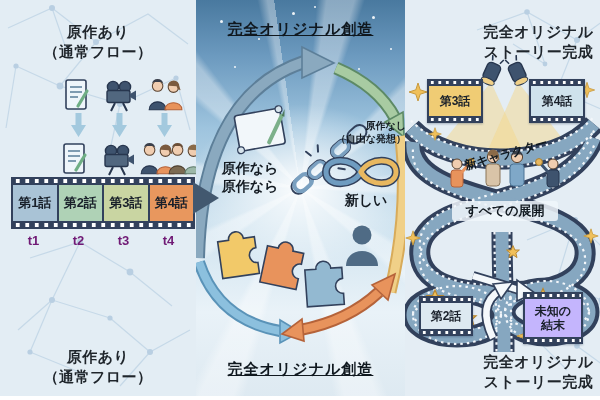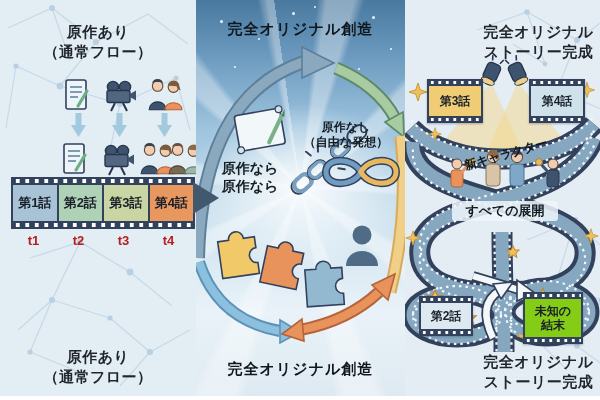--- a/index.html
+++ b/index.html
@@ -22,46 +22,46 @@
       rgba(255,255,255,0) 0deg 13deg, rgba(255,255,255,.55) 16deg 24deg, rgba(255,255,255,0) 27deg 38deg);
     opacity:.65;
   }
   .panel.right{left:405px;width:195px;background:#e4edf4;padding-left:24px;}
   .net{position:absolute;left:0;top:0;width:100%;height:100%;}
 
   .side-title{position:absolute;width:100%;text-align:center;font-weight:bold;
     font-size:15px;line-height:1.32;letter-spacing:.5px;}
   .side-title span{display:block;}
   .mid-title{position:absolute;width:100%;text-align:center;font-weight:bold;
-    font-size:15px;letter-spacing:1px;color:#10181f;}
+    font-size:15px;letter-spacing:1px;color:#10181f;text-decoration:underline;}
 
   .icon-row{position:absolute;left:0;width:196px;height:36px;}
   .icon-row .ic{position:absolute;bottom:0;}
   .arrow-row{position:absolute;left:0;width:196px;}
   .arrow-row svg{position:absolute;}
 
   .film-strip{position:absolute;left:11px;top:177px;width:180px;border-left:2px solid #32415c;border-right:2px solid #32415c;}
   .film-edge{height:8px;background-color:#32415c;
     background-image:repeating-linear-gradient(90deg,transparent 0 2.5px,#fff 2.5px 6.5px,transparent 6.5px 9.5px);
     background-size:9.5px 4px;background-repeat:repeat-x;background-position:left center;}
   .film-cells{display:flex;height:36px;}
   .film-cells .cell{flex:1;display:flex;align-items:center;justify-content:center;
     font-size:13px;font-weight:bold;color:#19202a;border-left:2px solid #32415c;}
   .film-cells .cell:first-child{border-left:none;}
   .film-arrow{position:absolute;left:193px;top:182px;width:0;height:0;z-index:9;
     border-left:26px solid #42586f;border-top:16px solid transparent;border-bottom:16px solid transparent;}
   .t-row{position:absolute;left:11px;top:233px;width:180px;display:flex;}
-  .t-row span{flex:1;text-align:center;font-size:13px;font-weight:bold;color:#b91c1c;}
+  .t-row span{flex:1;text-align:center;font-size:13px;font-weight:bold;color:#701a75;}
 
   .stars i{position:absolute;background:#fff;border-radius:50%;display:block;opacity:.9;}
   .cycle{position:absolute;left:0;top:0;width:209px;height:400px;}
   .mlabel{position:absolute;font-weight:bold;text-align:center;line-height:1.25;color:#141b22;}
   .mlabel span{display:block;}
   .mlabel.l1{left:8px;top:160px;width:92px;font-size:14px;}
-  .mlabel.l2{left:104px;top:120px;width:92px;font-size:12px;}
+  .mlabel.l2{left:118px;top:120px;width:92px;font-size:10px;text-align:right;}
   .mlabel.l3{left:134px;top:192px;width:72px;font-size:14px;}
 
   .scene{position:absolute;left:0;top:0;width:195px;height:400px;}
   .mini-frame{position:absolute;border-left:2px solid #32415c;border-right:2px solid #32415c;
     box-shadow:0 1px 2px rgba(40,60,90,.35);}
   .film-edge-sm{height:7px;background-color:#32415c;
     background-image:repeating-linear-gradient(90deg,transparent 0 2px,#fff 2px 5px,transparent 5px 7.5px);
     background-size:7.5px 3px;background-repeat:repeat-x;background-position:left center;}
   .mini-frame .frame-label{display:flex;align-items:center;justify-content:center;
     font-size:12px;font-weight:bold;color:#19202a;text-align:center;line-height:1.2;}
@@ -273,20 +273,21 @@
 
     <div class="mlabel l1">
       <span>原作なら</span>
       <span>原作なら</span>
     </div>
     <div class="mlabel l2">
       <span>原作なし</span>
       <span>（自由な発想）</span>
     </div>
     <div class="mlabel l3">
+      <span>新しい</span>
     </div>
 
     <div class="mid-title" style="top:360px;">完全オリジナル創造</div>
   </div>
 
   <div class="panel right">
     <svg class="net" viewBox="0 0 195 400">
       <g stroke="#c6d9e8" stroke-width="1.2" fill="none">
         <path d="M60,30 L110,12 L160,40 L190,18 M110,12 L128,64 M160,40 L140,90 L186,110 M128,64 L96,44"></path>
         <path d="M110,240 L158,220 L190,252 M158,220 L140,280 L184,300 M184,300 L160,346 L190,368 M140,280 L110,330 L150,370"></path>
@@ -420,21 +421,21 @@
       <div class="frame-label" style="height: 30px; background-color: rgb(207, 226, 236);">第4話</div>
       <div class="film-edge-sm"></div>
     </div>
     <div class="mini-frame" style="left:14px;top:296px;width:50px;">
       <div class="film-edge-sm"></div>
       <div class="frame-label" style="height: 26px; background-color: rgb(221, 233, 241);">第2話</div>
       <div class="film-edge-sm"></div>
     </div>
     <div class="mini-frame" style="left:118px;top:292px;width:56px;">
       <div class="film-edge-sm"></div>
-      <div class="frame-label" style="height: 38px; flex-direction: column; background-color: #84cc16;">
+      <div class="frame-label" style="height: 38px; flex-direction: column; background-color: #c4b5fd;">
         <span>未知の</span>
         <span>結末</span>
       </div>
       <div class="film-edge-sm"></div>
     </div>
 
     <div class="rot-label">新キャラクター</div>
     <div class="unique-label">すべての展開</div>
 
     <div class="side-title r-title-bottom">

